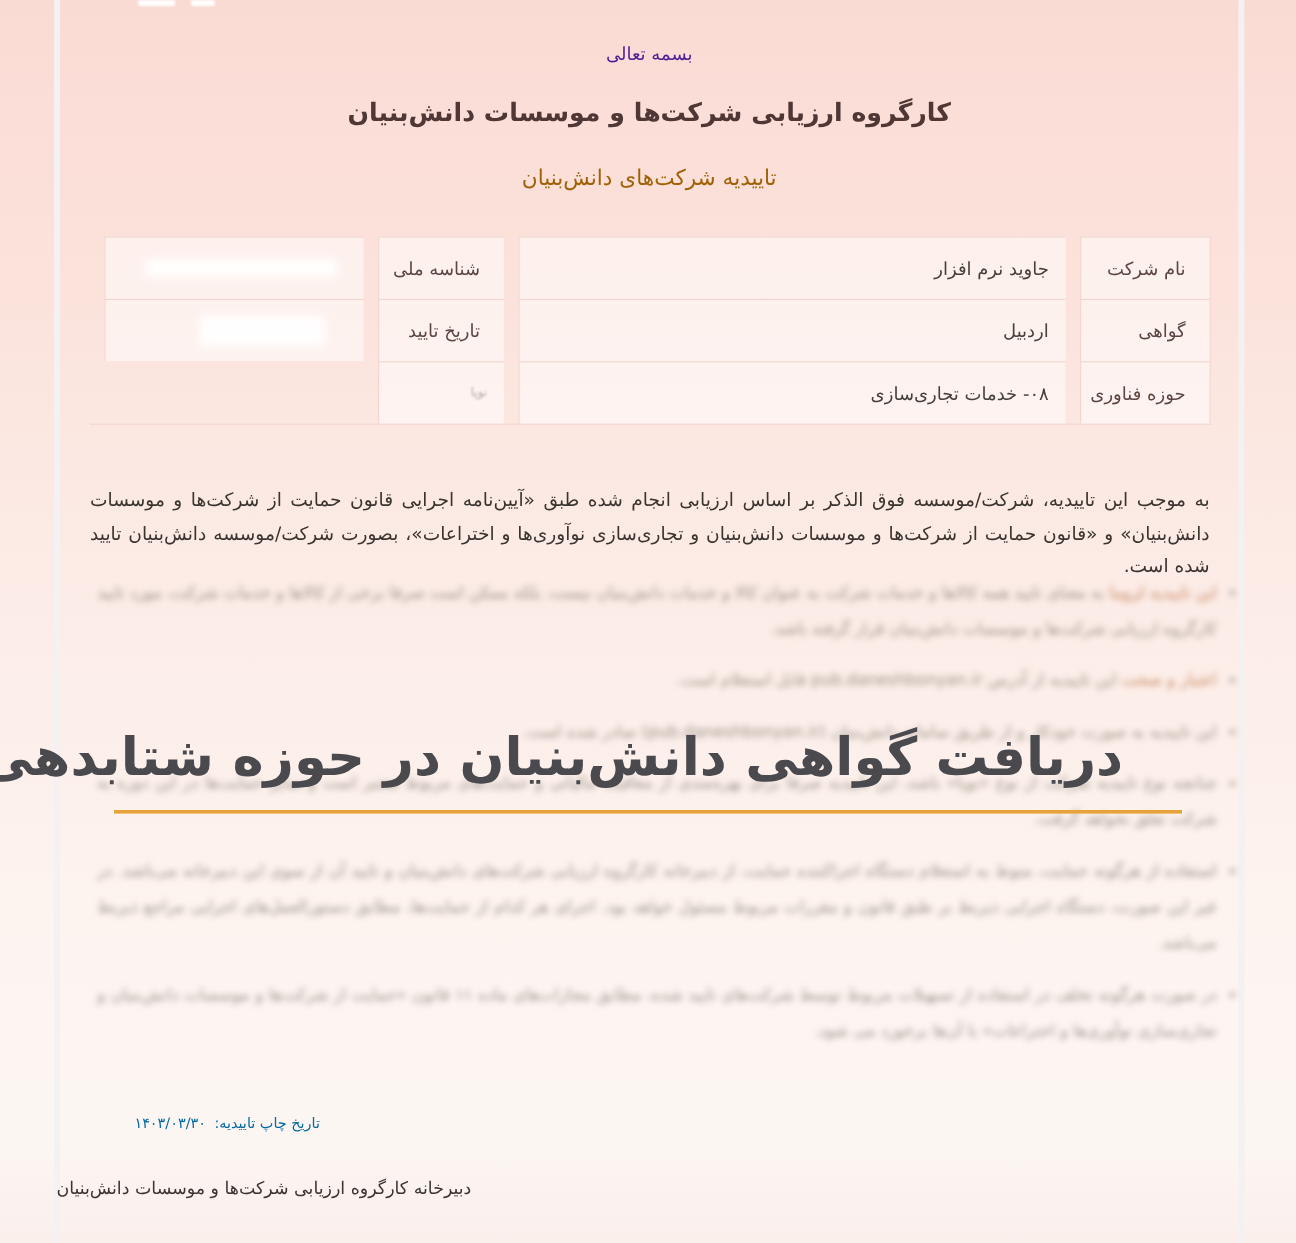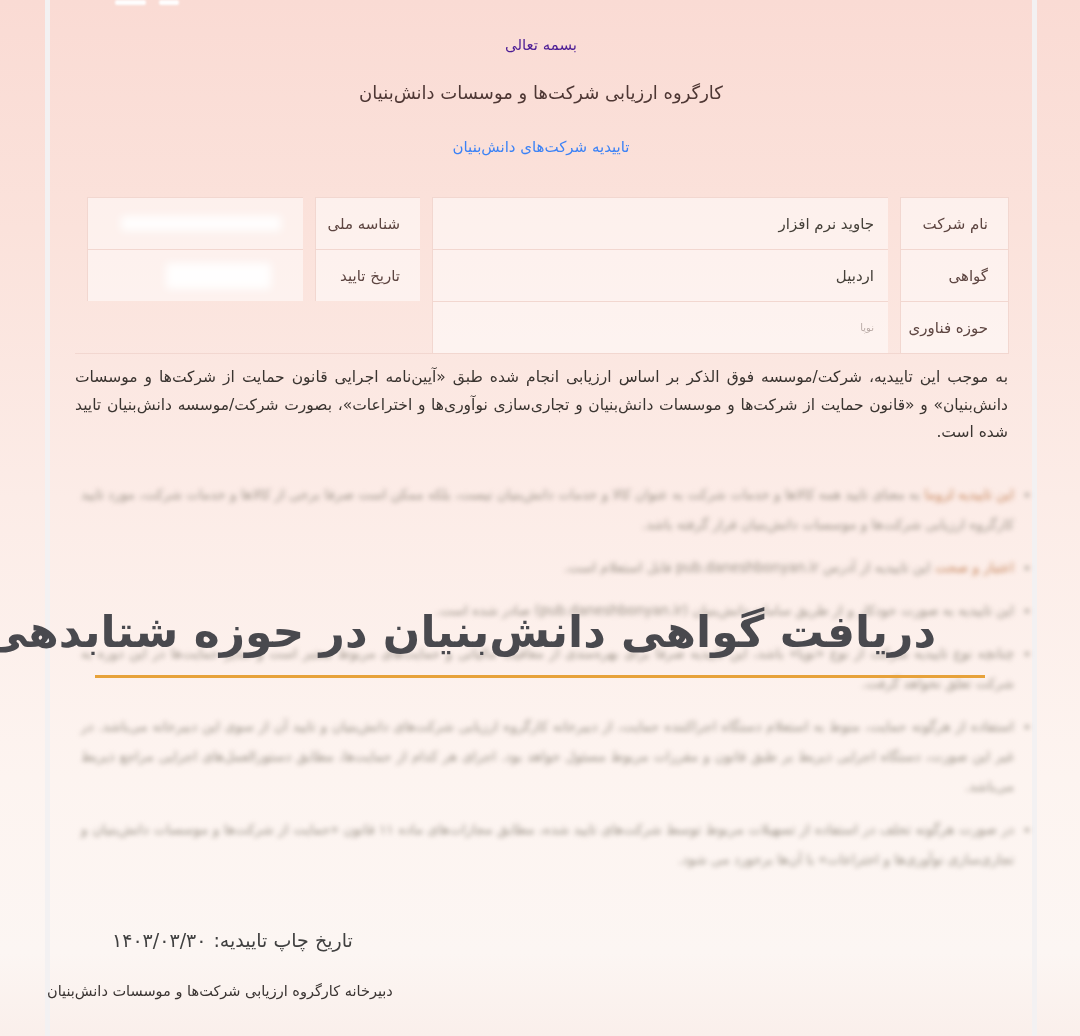--- a/index.html
+++ b/index.html
@@ -12,62 +12,62 @@
   .edge-strip.left{left:45px;}
   .edge-strip.right{left:1032px;}
   .top-frag{position:absolute;top:0;height:5px;background:#fefefe;filter:blur(1px);border-radius:2px;}
   .frag1{left:115px;width:31px;}
   .frag2{left:159px;width:20px;}
 
   .page{position:absolute;left:50px;top:0;width:982px;height:100%;}
 
   .centered{position:absolute;left:0;width:100%;text-align:center;direction:rtl;}
   .bismillah{top:36px;font-size:15px;color:#4c1d95;}
-  .doc-title{top:82px;font-size:18px;font-weight:normal;color:#4e3734;}
-  .doc-subtitle{top:138px;font-size:15px;color:#3b82f6;}
+  .doc-title{top:82px;font-size:21px;font-weight:bold;color:#4e3734;}
+  .doc-subtitle{top:138px;font-size:18px;color:#a16207;}
 
   .info-table{
     position:absolute;top:197px;left:25px;width:933px;direction:rtl;
     display:grid;grid-template-columns:120px 468px 117px 228px;grid-auto-rows:52px;
     border-right:1px solid #f2d7d0;border-bottom:1px solid #f2d7d0;
   }
   .cell{
     border-left:1px solid #f2d7d0;border-top:1px solid #f2d7d0;
     background:rgba(255,255,255,0.5);
     display:flex;align-items:center;font-size:15px;direction:rtl;margin-left:12px;
   }
   .cell.label{padding-right:20px;color:#5d4541;}
   .cell.value{padding-right:14px;color:#454039;}
   .cell .faded-value{color:#b9aba6;font-size:10px;filter:blur(0.7px);}
   .redact{background:rgba(255,255,255,0.92);filter:blur(4px);border-radius:2px;}
   .redact.r1{width:160px;height:15px;margin-right:8px;}
   .redact.r2{width:105px;height:26px;margin-right:18px;}
 
   .body-paragraph{
-    position:absolute;top:364px;left:25px;width:933px;direction:rtl;text-align:justify;
+    position:absolute;top:404px;left:25px;width:933px;direction:rtl;text-align:justify;
     font-size:15.5px;line-height:27.5px;color:#3a3430;
   }
 
   .notes{
     position:absolute;top:479px;left:25px;width:933px;direction:rtl;
     filter:blur(2.6px);color:#9a9186;font-size:13.5px;line-height:30px;
     margin:0;padding:0 18px 0 6px;list-style:disc outside;
   }
   .notes li{margin-bottom:13px;text-align:justify;}
   .lead-warm{color:#c5845a;}
 
   .overlay-headline{
     position:absolute;top:606px;left:40px;width:846px;direction:rtl;text-align:right;
     font-size:44px;font-weight:700;color:#49494e;white-space:nowrap;letter-spacing:-0.5px;
   }
   .overlay-line{position:absolute;top:675px;left:45px;width:890px;height:3px;}
 
   .print-date{
     position:absolute;top:929px;left:62px;direction:rtl;white-space:nowrap;
-    font-size:19px;color:#404040;
+    font-size:12px;color:#0369a1;
   }
   .print-date .val{margin-right:7px;}
   .secretariat{
     position:absolute;top:983px;left:-3px;direction:rtl;white-space:nowrap;
     font-size:14.5px;color:#3a3432;
   }
 </style>
 </head>
 <body>
 
@@ -92,20 +92,21 @@
       </div>
 
     <div class="cell label">گواهی</div>
     <div class="cell value">اردبیل</div>
     <div class="cell label">تاریخ تایید</div>
     <div class="cell value">
         <span class="redact r2"></span>
       </div>
 
     <div class="cell label">حوزه فناوری</div>
+    <div class="cell value">۰۸- خدمات تجاری‌سازی</div>
     <div class="cell value">
         <span class="faded-value">نوپا</span>
       </div>
   </div>
 
   <div class="body-paragraph">به موجب این تاییدیه، شرکت/موسسه فوق الذکر بر اساس ارزیابی انجام شده طبق «آیین‌نامه اجرایی قانون حمایت از شرکت‌ها و موسسات دانش‌بنیان» و «قانون حمایت از شرکت‌ها و موسسات دانش‌بنیان و تجاری‌سازی نوآوری‌ها و اختراعات»، بصورت شرکت/موسسه دانش‌بنیان تایید شده است.</div>
 
   <ul class="notes">
     <li><span class="lead-warm">این تاییدیه لزوما</span><span> به معنای تایید همه کالاها و خدمات شرکت به عنوان کالا و خدمات دانش‌بنیان نیست، بلکه ممکن است صرفا برخی از کالاها و خدمات شرکت، مورد تایید کارگروه ارزیابی شرکت‌ها و موسسات دانش‌بنیان قرار گرفته باشد.</span></li>
     <li><span class="lead-warm">اعتبار و صحت</span><span> این تاییدیه از آدرس pub.daneshbonyan.ir قابل استعلام است.</span></li>

